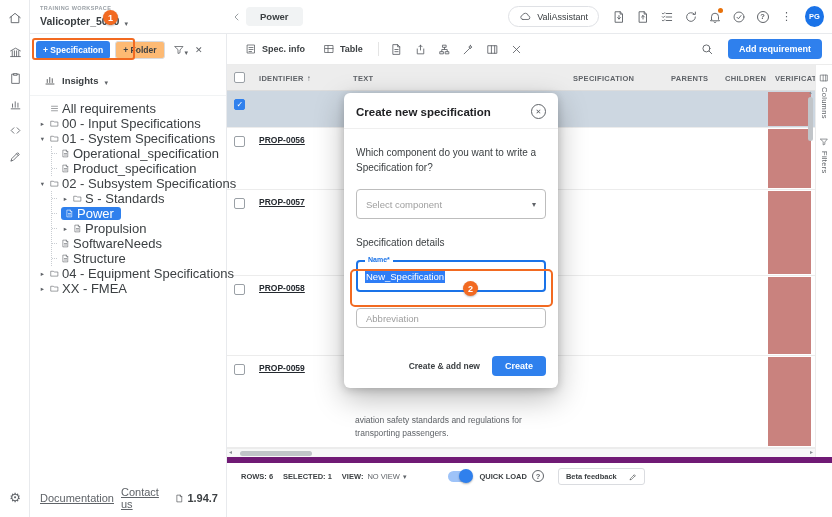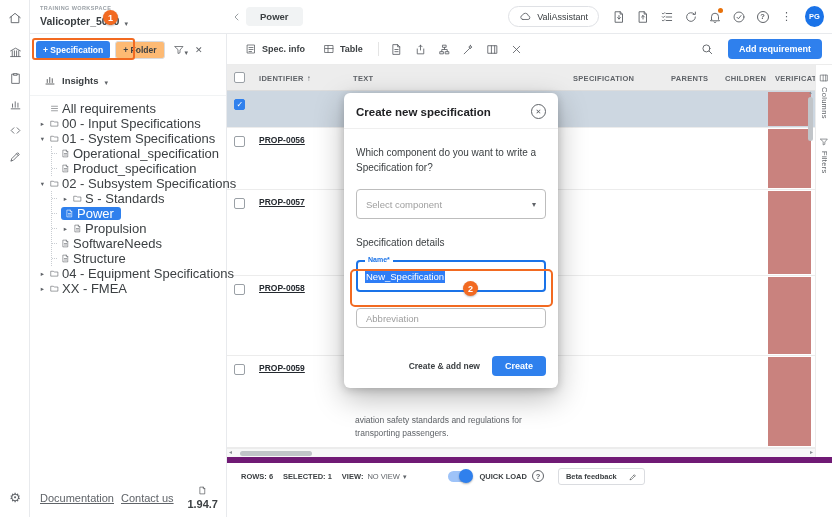--- a/index.html
+++ b/index.html
@@ -49,21 +49,21 @@
   .tgl { width:9px; flex:none; font-size:6.5px; color:#5f6368; text-align:center; }
   .tgl.open::before { content:"▾"; }
   .tgl.closed::before { content:"▸"; }
   .titem .ticon { color:#5f6368; }
   .branch { margin-left:13px; border-left:1px dotted #c9cdd2; }
   .branch .titem::before { content:""; width:5px; border-top:1px dotted #c9cdd2; margin-right:1px; flex:none; }
   .tsel { background:#2f80ed; color:#fff; border-radius:3px; padding:2px 7px 2px 4px; height:13px; }
   .tsel .ticon { color:#fff; }
   .sb-footer { position:absolute; left:10px; right:8px; bottom:7px; display:flex; align-items:center; gap:7px; font-size:11px; color:#5f6368; }
   .sb-footer a { color:#5f6368; text-decoration:underline; cursor:pointer; }
-  .ver { margin-left:auto; display:flex; align-items:center; gap:3px; color:#3c4043; font-weight:600;flex-direction:column; }
+  .ver { margin-left:auto; display:flex; align-items:center; gap:3px; color:#3c4043; font-weight:600; }
 
   
   .main { position:absolute; left:227px; top:34px; right:0; bottom:0; background:#fff; }
   .toolbar { position:absolute; left:0; right:0; top:0; height:31px; border-bottom:1px solid #ececec; display:flex; align-items:center; padding:0 10px; gap:2px; }
   .chip { display:flex; align-items:center; gap:5px; padding:4px 8px; border-radius:4px; font-size:9px; font-weight:600; color:#3c4043; cursor:pointer; }
   .chip .ic { color:#5f6368; }
   .vdiv { width:1px; height:14px; background:#e4e4e4; margin:0 5px; }
   .tool-ic { width:22px; height:22px; display:flex; align-items:center; justify-content:center; color:#5f6368; cursor:pointer; }
   .toolbar-right { margin-left:auto; display:flex; align-items:center; gap:10px; }
   .btn-addreq { background:#2f80ed; color:#fff; font-size:9px; font-weight:700; padding:5px 11px; border-radius:4px; cursor:pointer; white-space:nowrap; }

